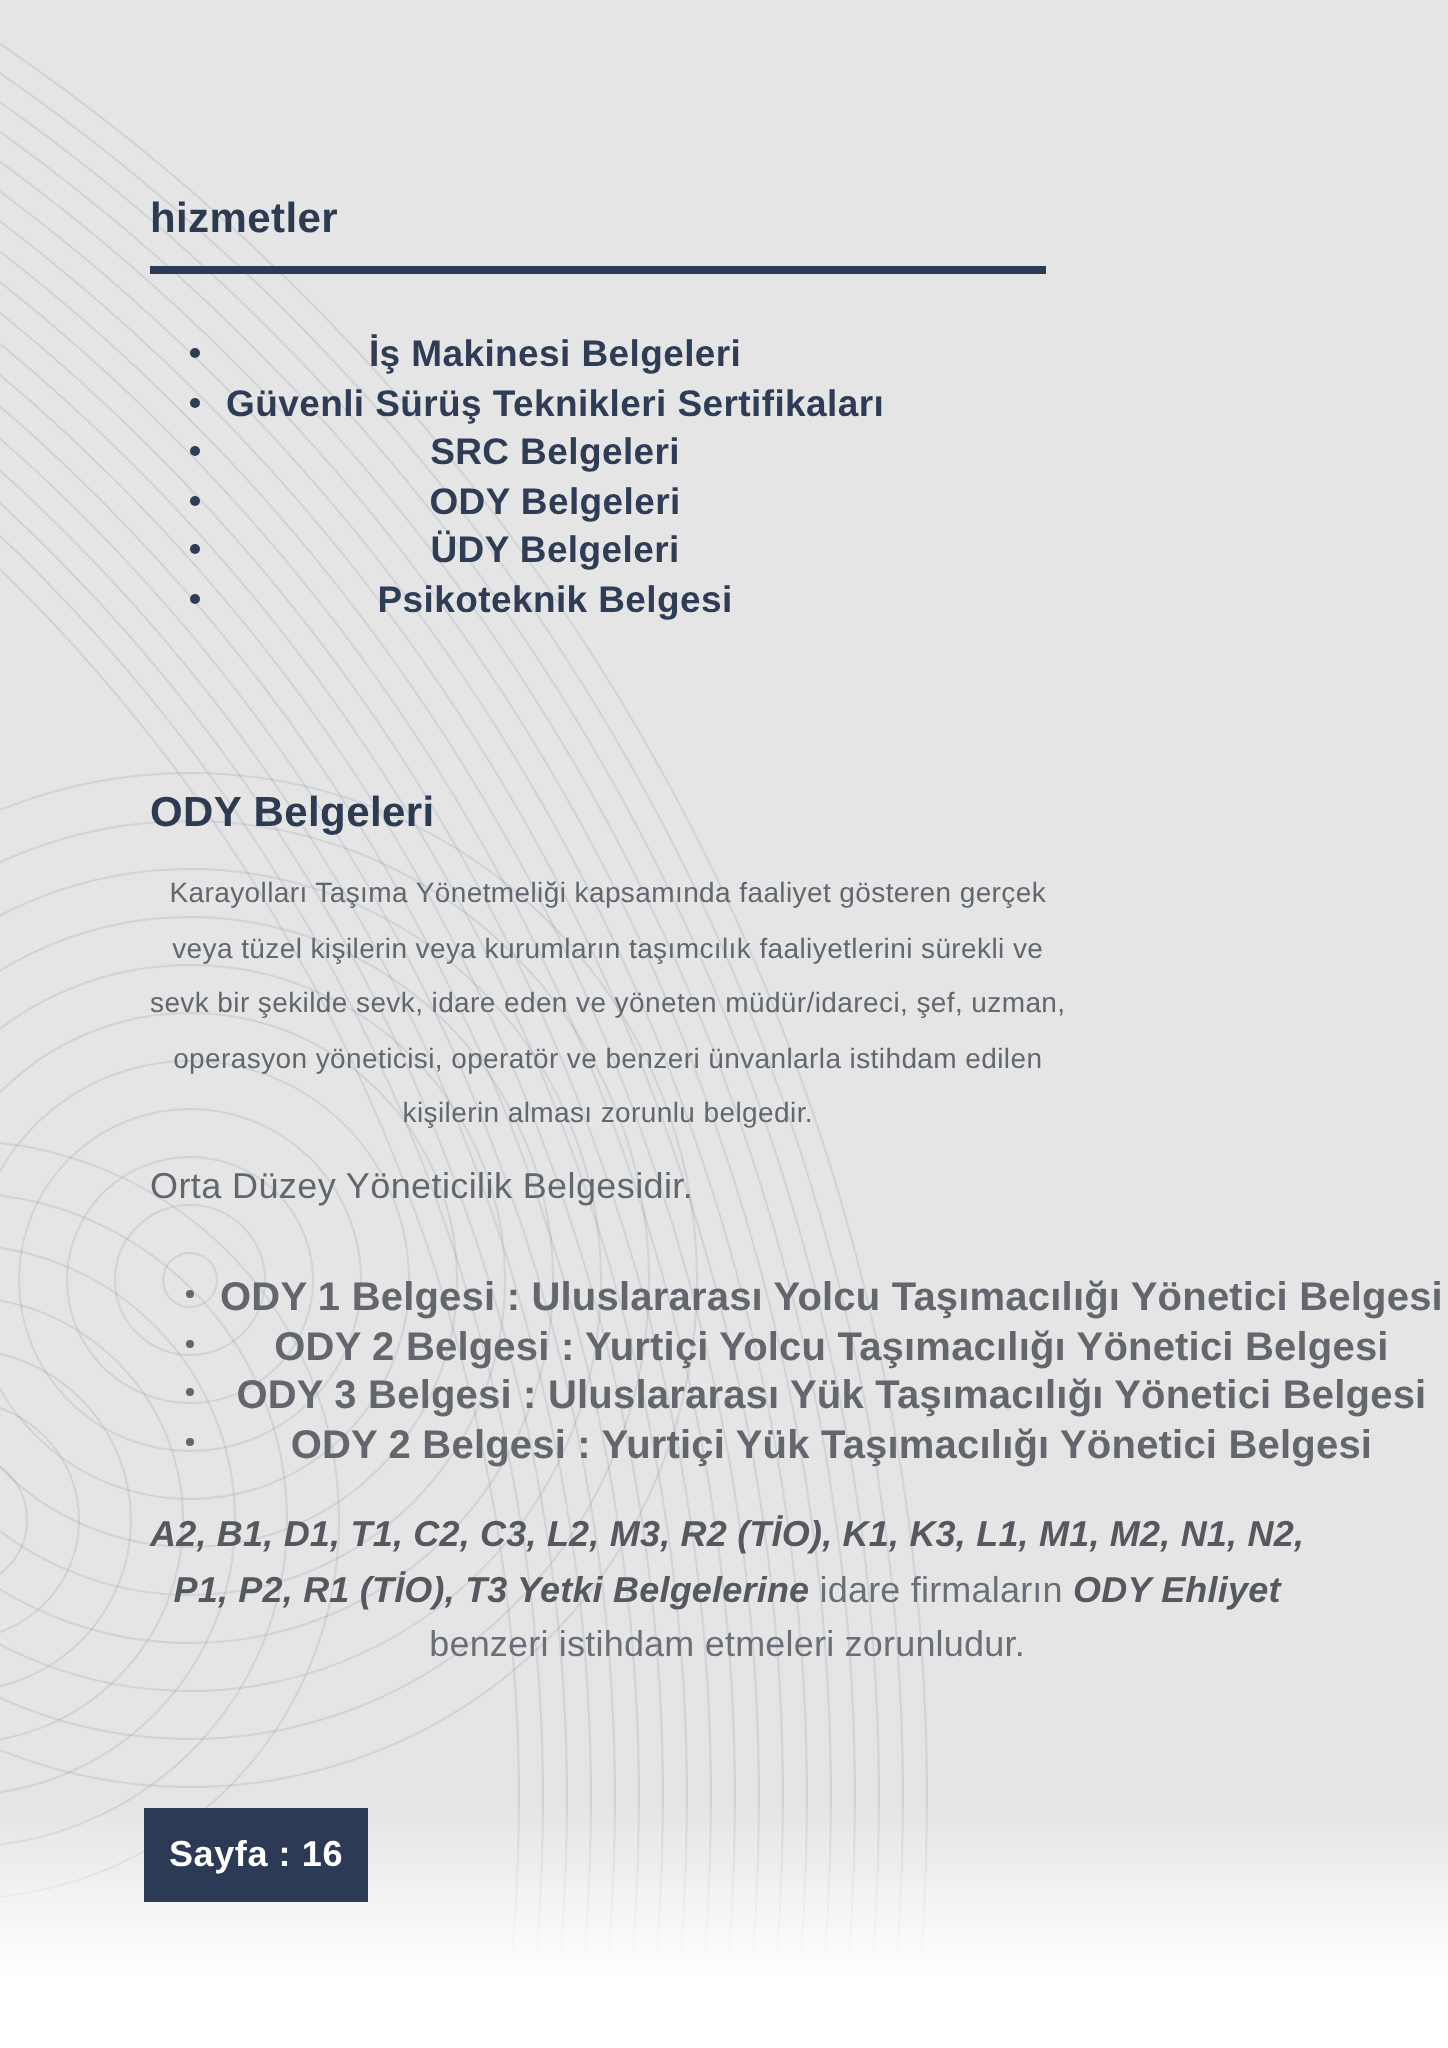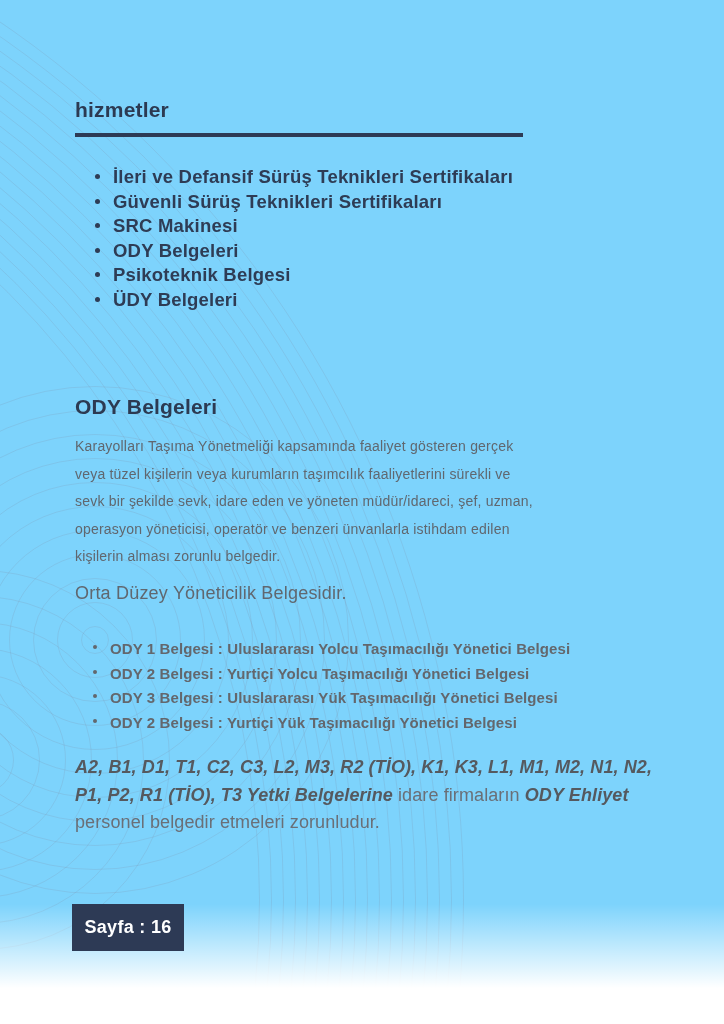--- a/index.html
+++ b/index.html
@@ -1,23 +1,24 @@
 <!DOCTYPE html>
 <html><head>
 <meta charset="utf-8">
 <style>
   * { margin:0; padding:0; box-sizing:border-box; }
   html,body { background:#ffffff; }
   .page {
     position:relative;
     width:724px; height:1024px;
-    background:#7dd3fc;
+    background:#e5e5e5;
     overflow:hidden;
     font-family:"Liberation Sans", sans-serif;
     color:#2c3a52;
+    text-align:center;
   }
   
   .deco { position:absolute; inset:0; z-index:0; pointer-events:none; }
   .ring {
     position:absolute;
     border:1px solid rgba(125,140,165,0.20);
     border-radius:50%;
   }
   .deco-fade-bottom {
     position:absolute; left:0; right:0; bottom:0; height:120px;
@@ -59,21 +60,21 @@
   .par-main .pline {
     font-size:14px; line-height:27.6px; letter-spacing:0.2px; white-space:nowrap;
   }
   .par-sub {
     top:583px; font-size:18px; letter-spacing:0.2px; white-space:nowrap;
   }
 
   .ody-list { left:90px; top:637px; }
   .ody-list li {
     padding-left:20px;
-    font-size:15px; font-weight:bold; color:#63676d;
+    font-size:20px; font-weight:bold; color:#63676d;
     line-height:24.6px; letter-spacing:0.1px; white-space:nowrap;
   }
   .ody-list li::before {
     content:""; position:absolute; left:3px; top:8px;
     width:4px; height:4px; border-radius:50%; background:#63676d;
   }
 
   .closing-par { position:absolute; left:75px; top:754px; }
   .closing-par .pline { font-size:18px; line-height:27.6px; letter-spacing:0.1px; white-space:nowrap; }
   .closing-par .b { font-weight:bold; color:#55595f;font-style:italic; }
@@ -132,26 +133,26 @@
       <div class="ring" style="left: -210px; top: 570px; width: 380px; height: 380px;"></div>
     </div>
   <div class="deco-fade-bottom"></div>
 
   <div class="content">
 
     <div class="page-title">hizmetler</div>
     <div class="title-rule"></div>
 
     <ul class="blist services-list">
-      <li>İleri ve Defansif Sürüş Teknikleri Sertifikaları</li>
+      <li>İş Makinesi Belgeleri</li>
       <li>Güvenli Sürüş Teknikleri Sertifikaları</li>
-      <li>SRC Makinesi</li>
+      <li>SRC Belgeleri</li>
       <li>ODY Belgeleri</li>
+      <li>ÜDY Belgeleri</li>
       <li>Psikoteknik Belgesi</li>
-      <li>ÜDY Belgeleri</li>
     </ul>
 
     <div class="section-heading">ODY Belgeleri</div>
 
     <div class="body-par par-main">
       <div class="pline">Karayolları Taşıma Yönetmeliği kapsamında faaliyet gösteren gerçek</div>
       <div class="pline">veya tüzel kişilerin veya kurumların taşımcılık faaliyetlerini sürekli ve</div>
       <div class="pline">sevk bir şekilde sevk, idare eden ve yöneten müdür/idareci, şef, uzman,</div>
       <div class="pline">operasyon yöneticisi, operatör ve benzeri ünvanlarla istihdam edilen</div>
       <div class="pline">kişilerin alması zorunlu belgedir.</div>
@@ -167,21 +168,21 @@
     </ul>
 
     <div class="closing-par">
       <div class="pline">
         <span class="b">A2, B1, D1, T1, C2, C3, L2, M3, R2 (TİO), K1, K3, L1, M1, M2, N1, N2,</span>
       </div>
       <div class="pline">
         <span class="b">P1, P2, R1 (TİO), T3 Yetki Belgelerine</span><span class="r"> idare firmaların </span><span class="b">ODY Ehliyet</span>
       </div>
       <div class="pline">
-        <span class="r">personel belgedir etmeleri zorunludur.</span>
+        <span class="r">benzeri istihdam etmeleri zorunludur.</span>
       </div>
     </div>
 
     <div class="page-badge">
       <span class="page-badge-label">Sayfa : 16</span>
     </div>
 
   </div>
 </div>
 

